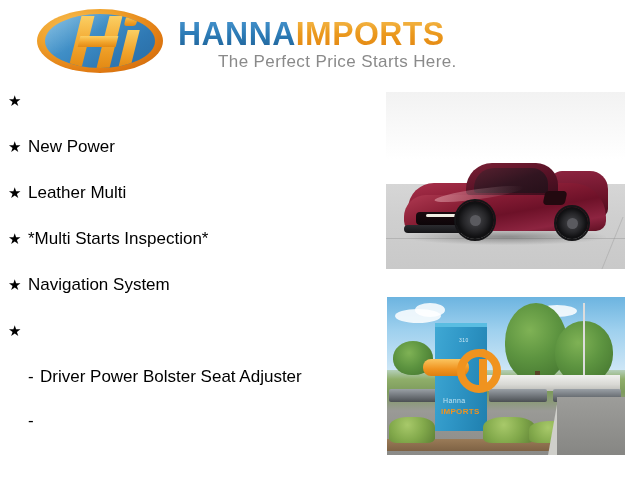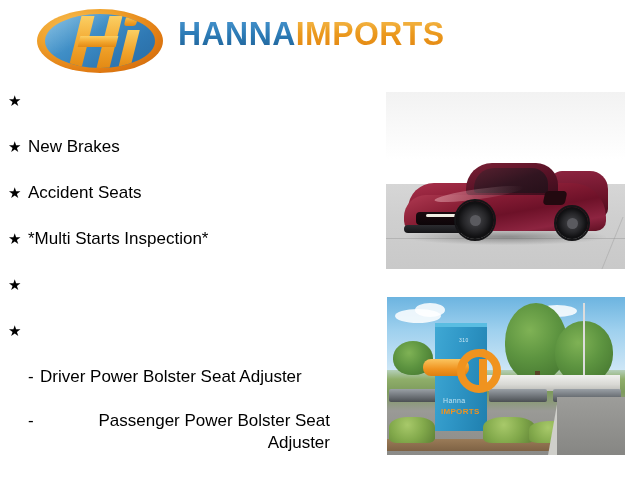--- a/index.html
+++ b/index.html
@@ -121,21 +121,20 @@
     padding-left: 28px;
     margin-bottom: 22px;
   }
   .feature-row.sub .feature-bullet {
     width: 12px;
     flex: 0 0 12px;
     font-size: 17px;
   }
   .feature-row.sub .feature-label {
     max-width: 290px;
-    text-align: right;
   }
 
   
   .photo {
     position: absolute;
     overflow: hidden;
   }
   #photo-vehicle {
     left: 386px; top: 92px;
     width: 239px; height: 177px;
@@ -407,59 +406,60 @@
       <div class="logo-stroke ls3"></div>
       <div class="logo-stroke ls4"></div>
       <div class="logo-stroke ls5"></div>
     </div>
   </div>
 
   <div id="logo-wordmark">
     <span id="logo-word-hanna">HANNA</span><span id="logo-word-imports">IMPORTS</span>
   </div>
 
+  <div id="logo-tagline">The Perfect Price Starts Here.</div>
 </div>
 
 <div id="feature-list">
 
   <div class="feature-row">
     <span class="feature-bullet">★</span>
   </div>
 
   <div class="feature-row">
     <span class="feature-bullet">★</span>
-    <span class="feature-label">New Brakes</span>
+    <span class="feature-label">New Power</span>
   </div>
 
   <div class="feature-row">
     <span class="feature-bullet">★</span>
-    <span class="feature-label">Accident Seats</span>
+    <span class="feature-label">Leather Multi</span>
   </div>
 
   <div class="feature-row">
     <span class="feature-bullet">★</span>
     <span class="feature-label">*Multi Starts Inspection*</span>
   </div>
 
   <div class="feature-row">
     <span class="feature-bullet">★</span>
+    <span class="feature-label">Navigation System</span>
   </div>
 
   <div class="feature-row">
     <span class="feature-bullet">★</span>
   </div>
 
   <div class="feature-row sub">
     <span class="feature-bullet">-</span>
     <span class="feature-label">Driver Power Bolster Seat Adjuster</span>
   </div>
 
   <div class="feature-row sub">
     <span class="feature-bullet">-</span>
-    <span class="feature-label">Passenger Power Bolster Seat Adjuster</span>
   </div>
 
 </div>
 
 <div class="photo" id="photo-vehicle">
   <div class="floor"></div>
   <div class="floor-seam"></div>
   <div class="floor-seam2"></div>
   <div class="car">
     <div class="car-shadow"></div>

